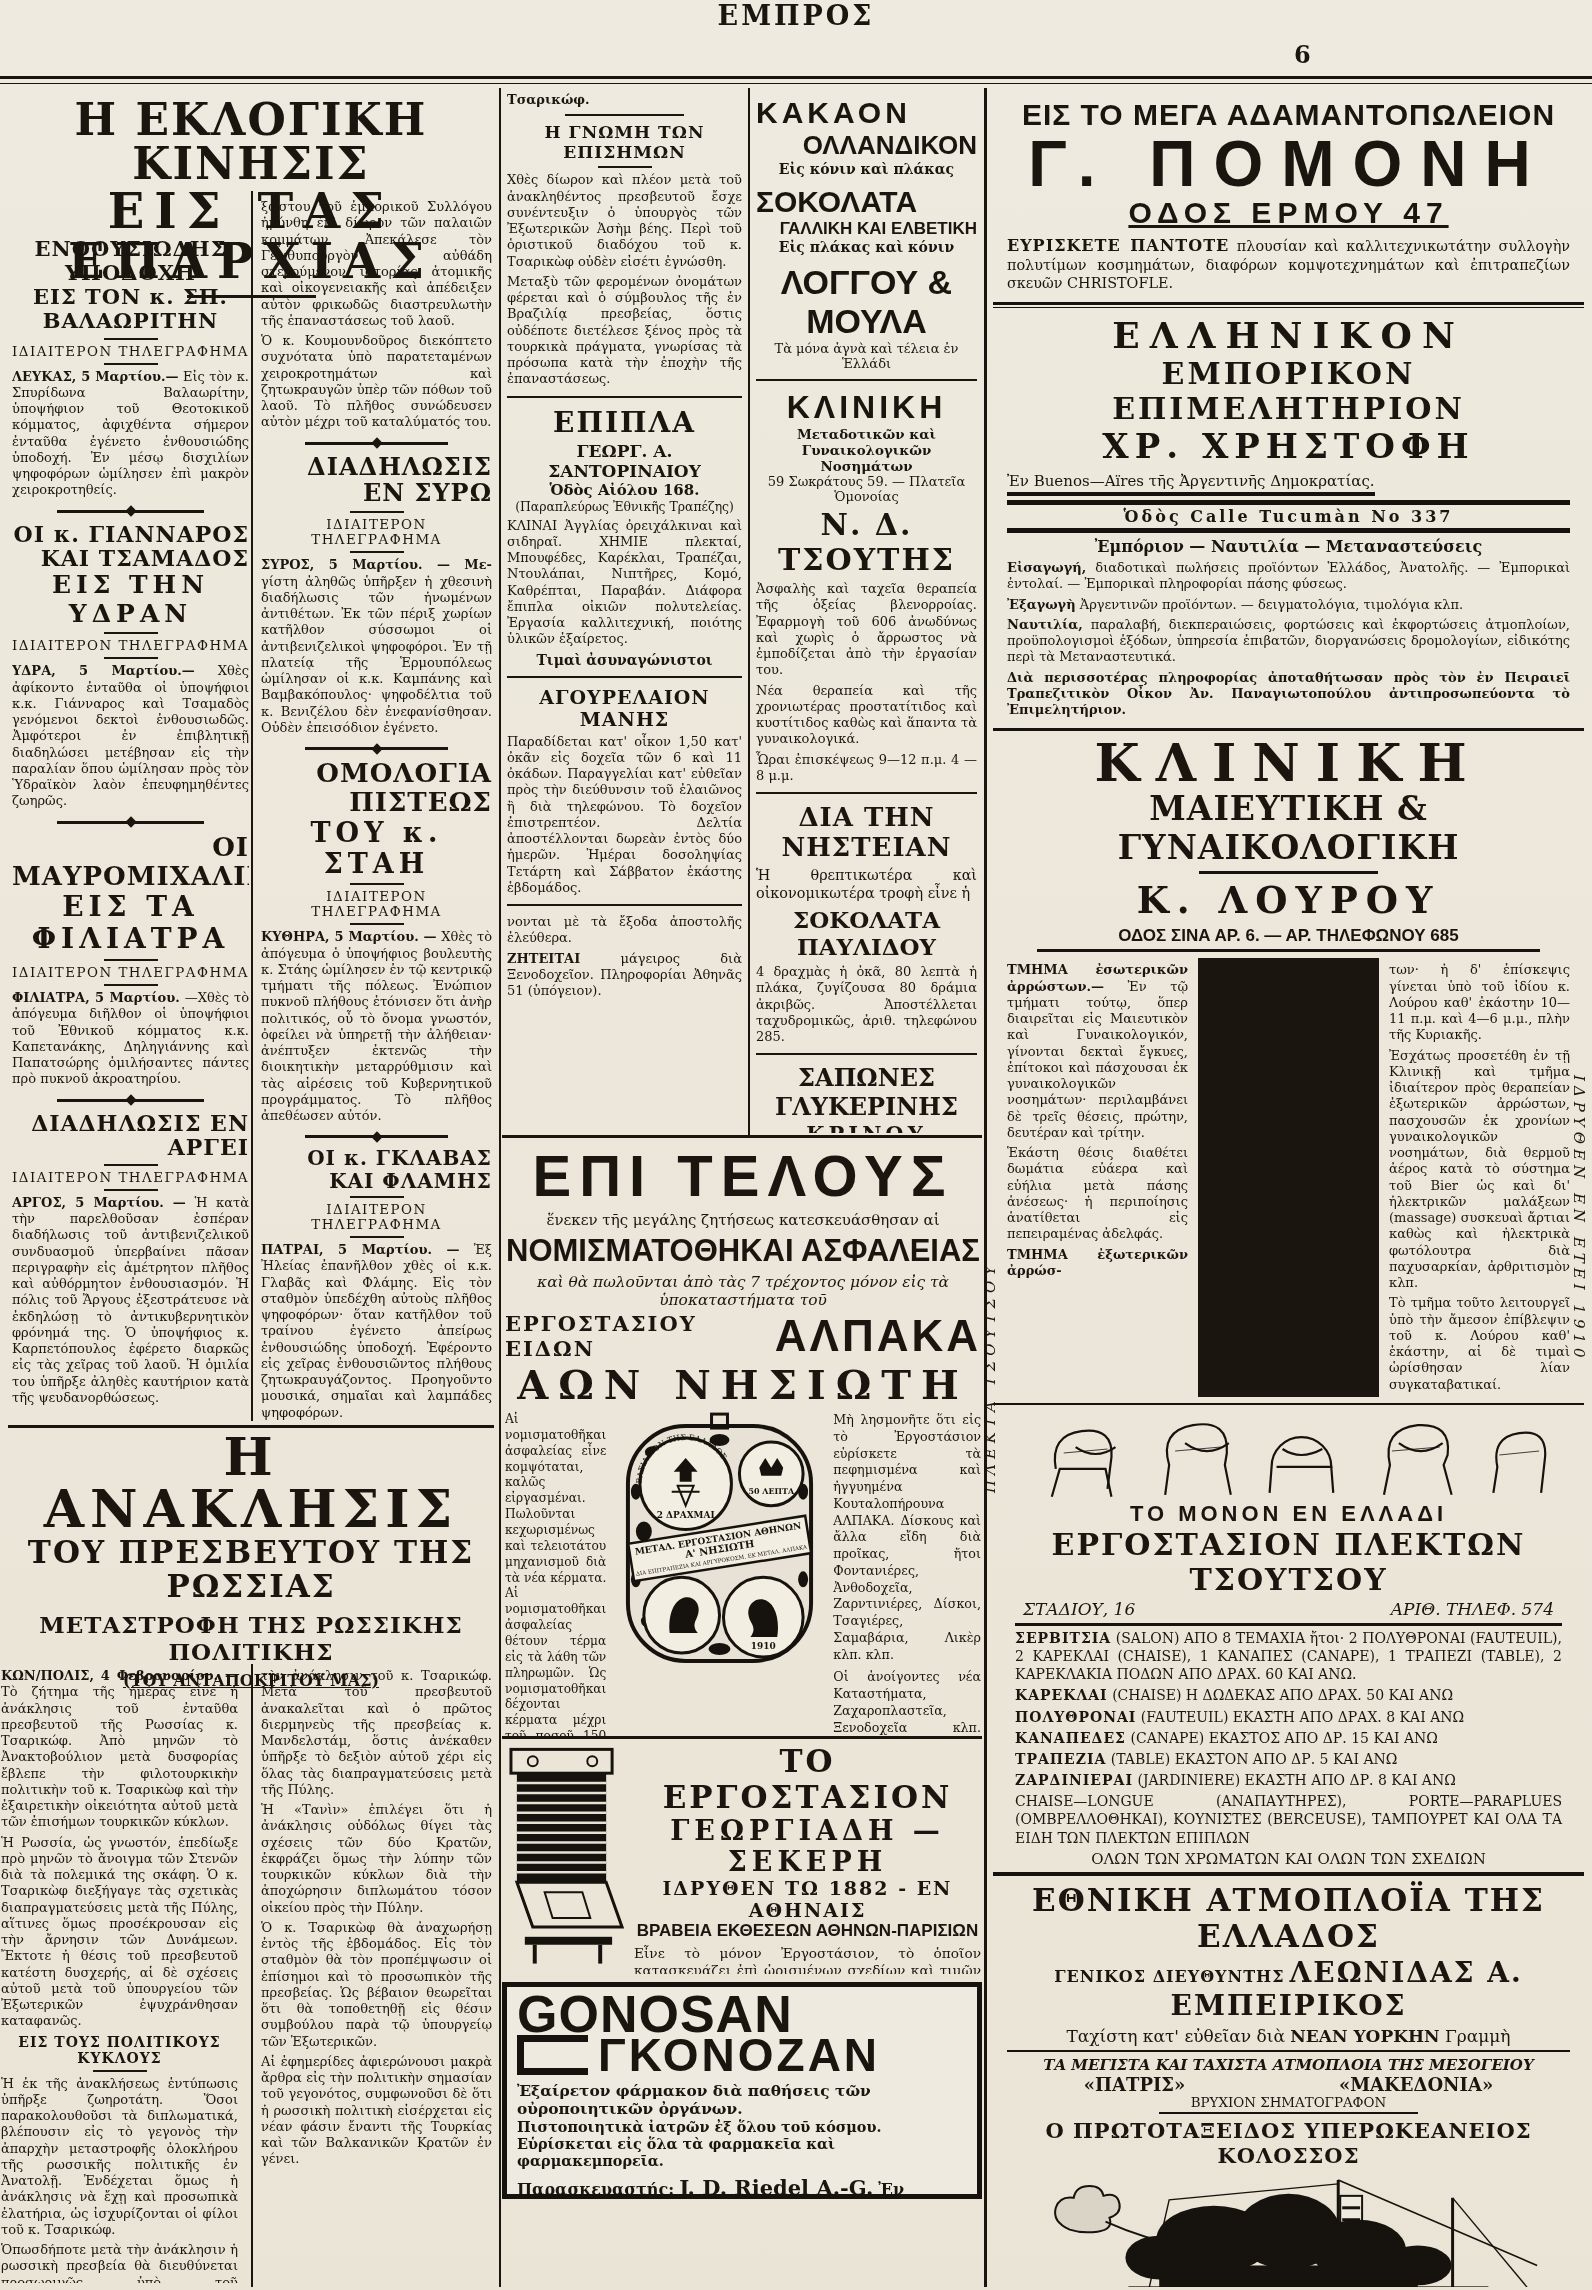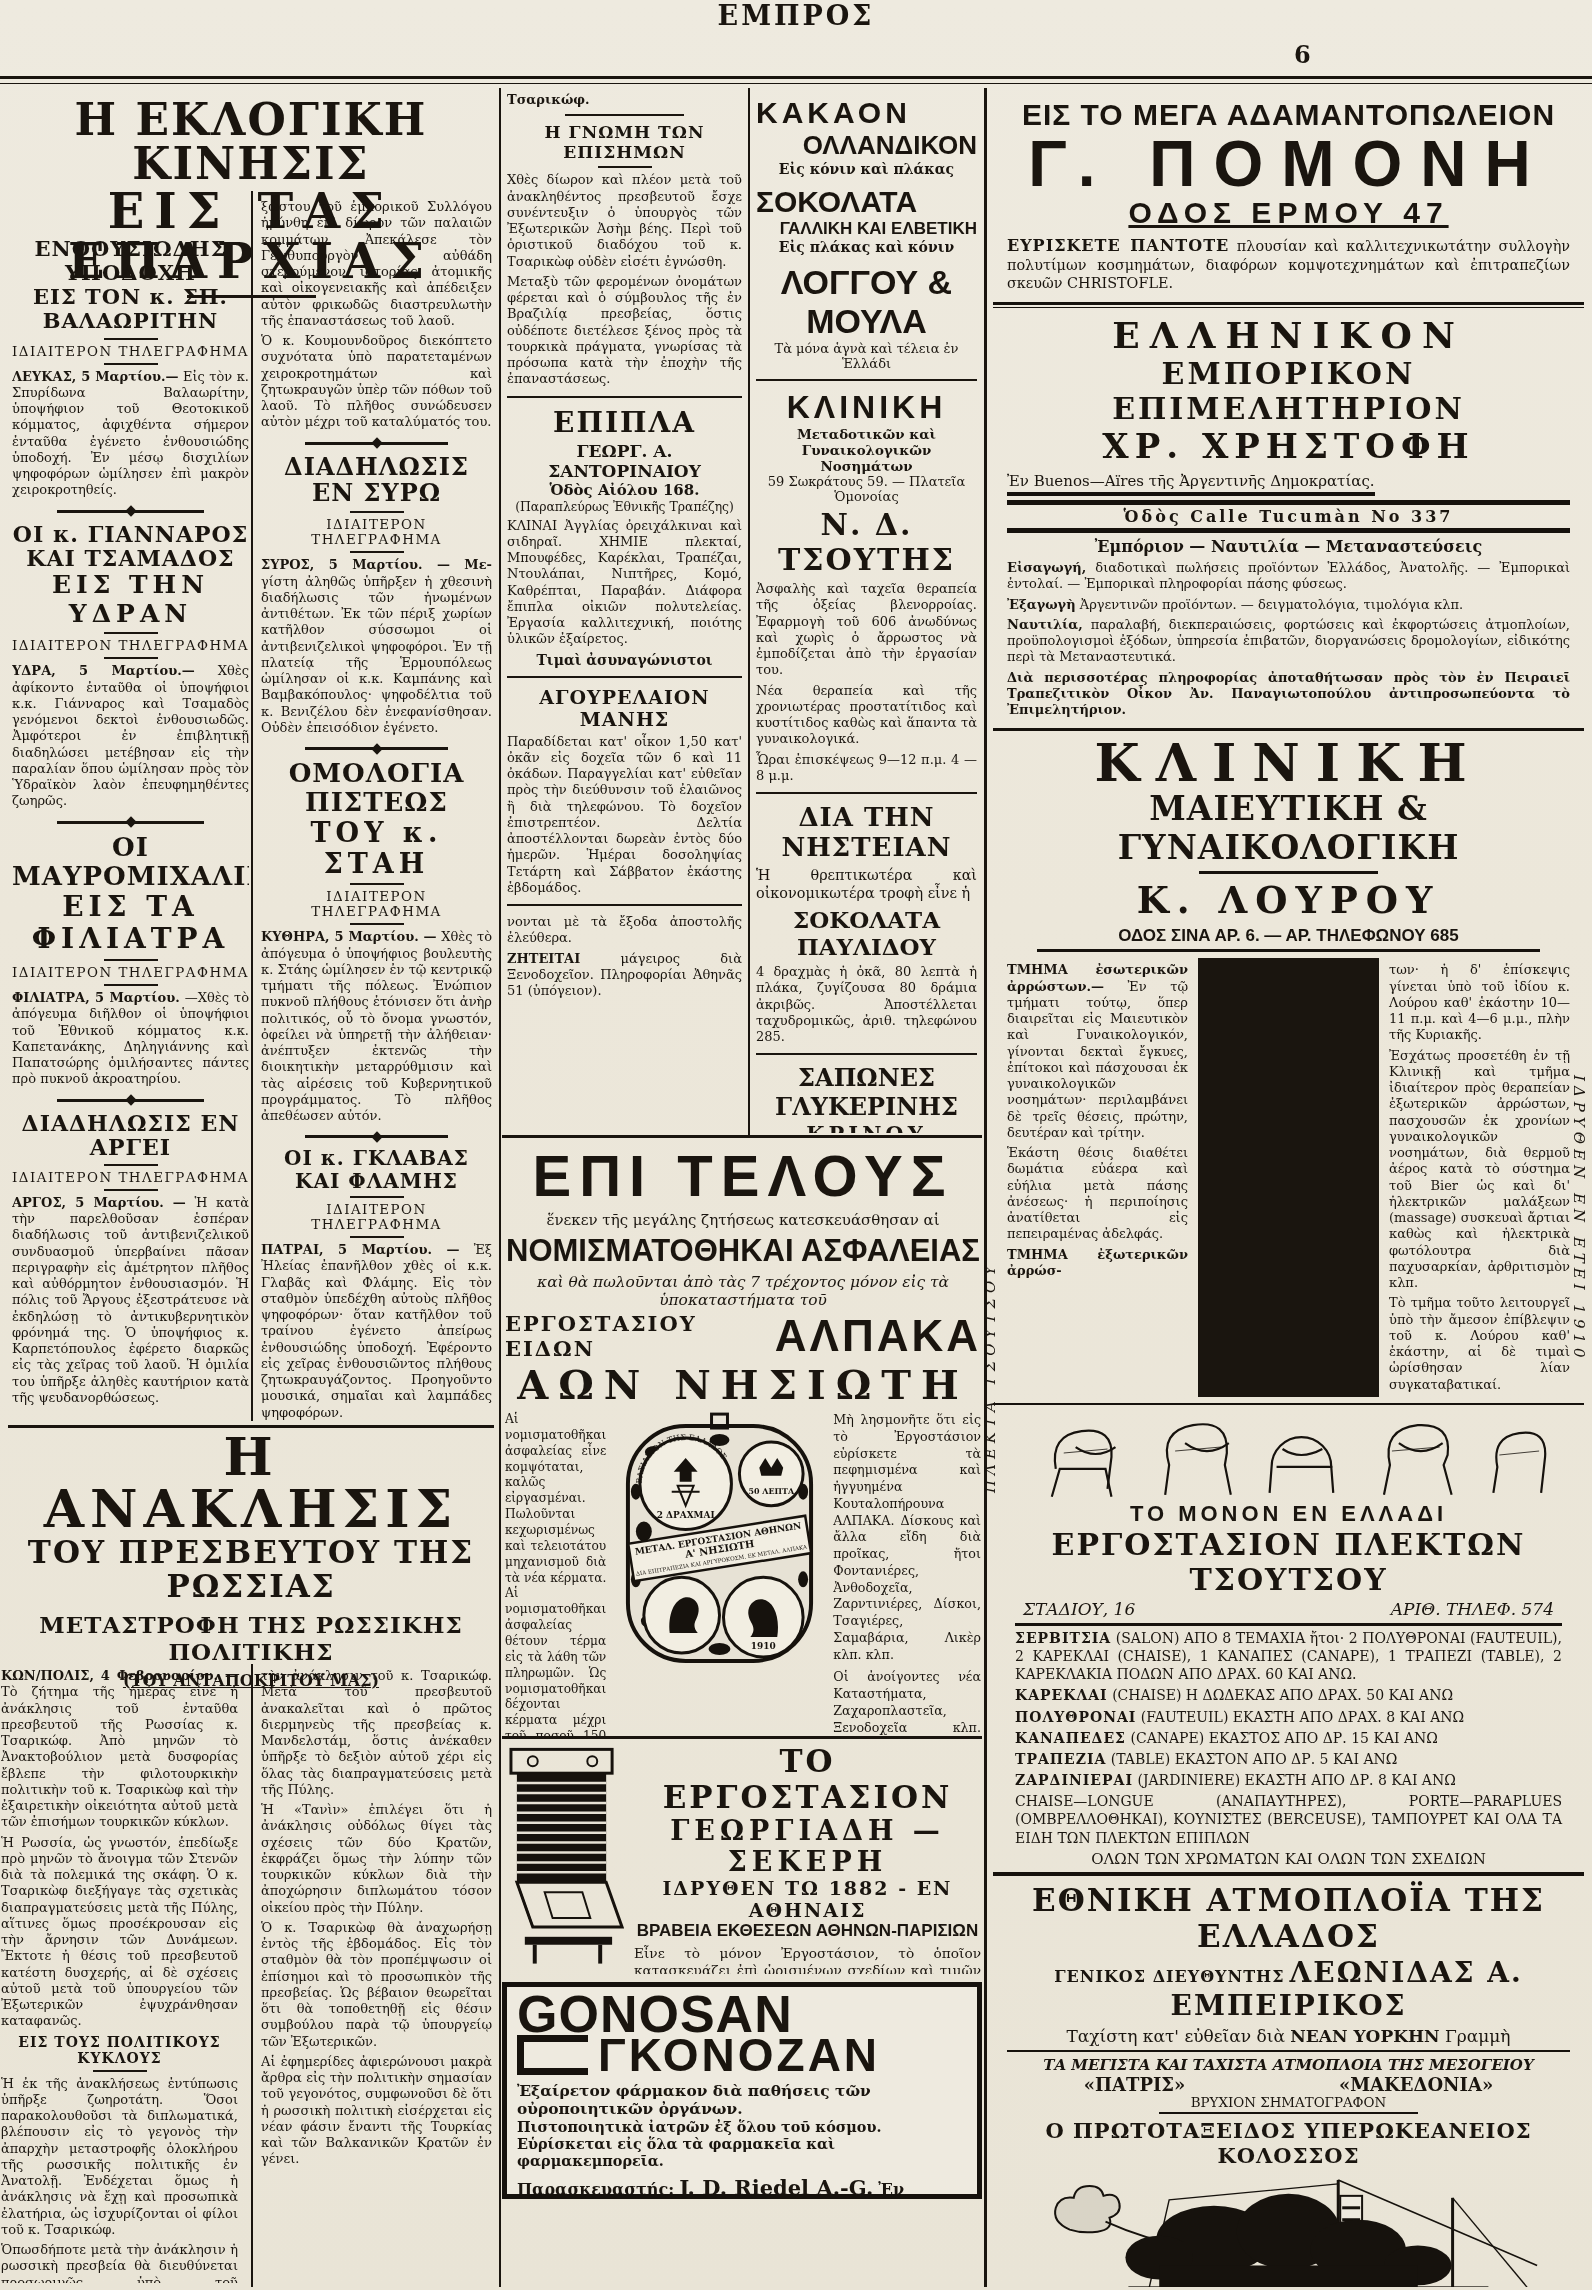--- a/index.html
+++ b/index.html
@@ -11,21 +11,21 @@
   .vr{position:absolute;background:#1a150f;width:2px;}
   .flow{position:absolute;overflow:hidden;}
   .c{text-align:center;}
   .b{font-weight:bold;}
   .i{font-style:italic;}
   .masthead-title{font-size:27px;font-weight:bold;letter-spacing:3px;font-family:"DejaVu Serif",serif;}
   .pagenum{font-size:24px;font-weight:bold;}
   .main-hl1{font-size:44px;font-weight:bold;letter-spacing:2px;line-height:1.0;}
   .main-hl2{font-size:48px;font-weight:bold;letter-spacing:10px;line-height:1.05;}
   .kicker{font-size:21px;font-weight:bold;letter-spacing:1px;line-height:1.15;}
-  .story-title{font-size:22px;font-weight:bold;letter-spacing:1px;line-height:1.12;text-align:center;}
+  .story-title{font-size:22px;font-weight:bold;letter-spacing:1px;line-height:1.12;text-align:right;}
   .story-title2{font-size:25px;font-weight:bold;letter-spacing:5px;line-height:1.15;text-align:center;}
   .tag{text-align:center;font-size:13.4px;letter-spacing:1.5px;margin:2px 0;}
   .tagrule{width:54px;height:2px;background:#1a150f;margin:4px auto;}
   .sdiv{height:3px;background:#1a150f;width:62%;margin:11px auto 9px;position:relative;}
   .sdiv:after{content:"";position:absolute;left:50%;top:-2.5px;width:8px;height:8px;background:#1a150f;transform:translateX(-50%) rotate(45deg);}
   .body{font-size:13px;line-height:1.25;text-align:justify;margin:4px 0;}
   .body .dl{font-weight:bold;}
   .smallhead{font-size:17px;font-weight:bold;text-align:center;letter-spacing:1px;margin:4px 0;}
   .adhead{font-family:"Liberation Sans",sans-serif;font-weight:bold;}
   .hr-in{height:2px;background:#1a150f;margin:8px 0;}

